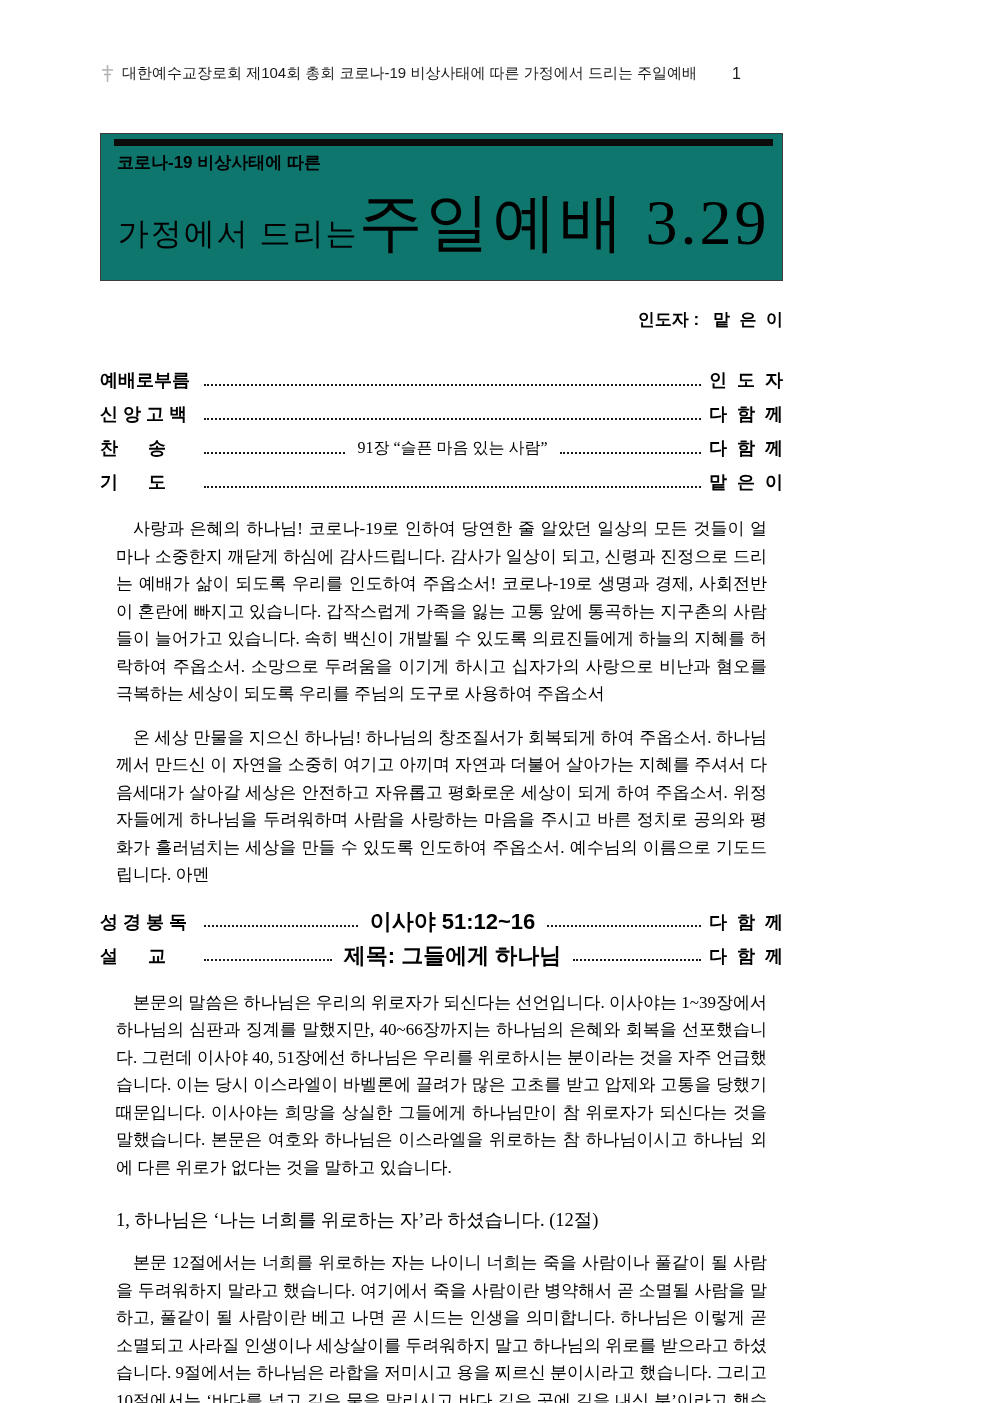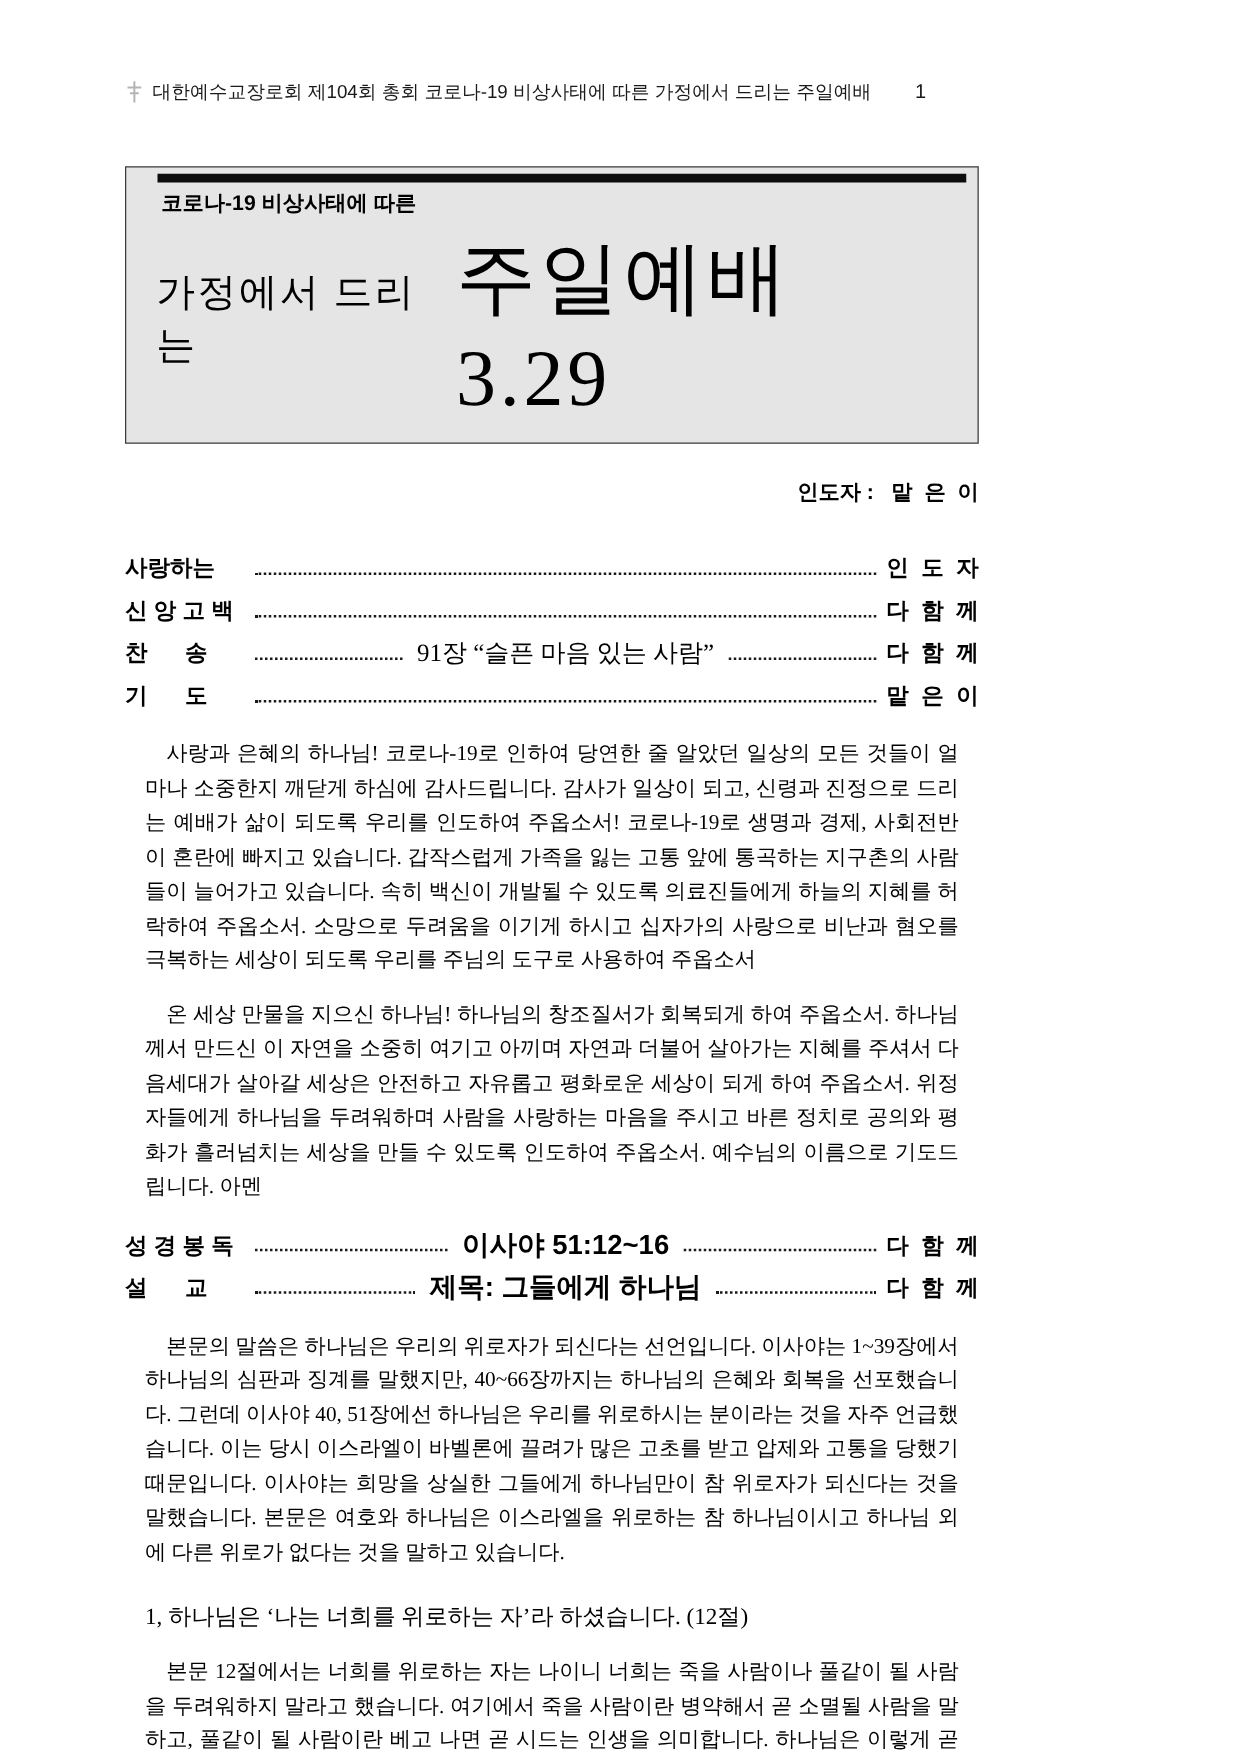--- a/index.html
+++ b/index.html
@@ -18,22 +18,22 @@
     font-family: "Liberation Sans", "DejaVu Sans", sans-serif;
     font-size: 15px; color: #1a1a1a;
     margin-bottom: 50px;
   }
   .runhead .cross { width: 15px; height: 19px; margin-right: 7px; flex: 0 0 auto; }
   .runhead .pageno { margin-left: auto; padding-right: 42px; font-size: 16px; }
 
   
   .title-box {
     border: 1px solid #3c3c3c;
-    background: #e5e5e5;
-    padding: 5px 8px 12px 24px;
+    background: #0f766e;
+    padding: 5px 8px 12px 12px;
   }
   .title-bar { height: 7px; background: #0c0c0c; margin: 0 1px 5px 1px; }
   .kicker {
     font-family: "Liberation Sans", "DejaVu Sans", sans-serif;
     font-weight: bold; font-size: 17px; line-height: 24px; color: #000;
     padding-left: 4px;
   }
   .title-line {
     display: flex; align-items: baseline; justify-content: center;
     margin-top: 4px; padding-bottom: 2px;
@@ -58,21 +58,21 @@
     font-weight: bold; font-size: 18px; white-space: pre;
     flex: 0 0 auto; min-width: 96px;
   }
   .row-role {
     font-family: "Liberation Sans", "DejaVu Sans", sans-serif;
     font-weight: bold; font-size: 18px; white-space: pre;
     flex: 0 0 auto; text-align: right;
   }
   .row-center {
     flex: 0 0 auto; padding: 0 4px; white-space: pre;
-    font-size: 20px;
+    font-size: 16px;
   }
   .row-center.strong {
     font-family: "Liberation Sans", "DejaVu Sans", sans-serif;
     font-weight: bold; font-size: 22px;
   }
   .dotlead {
     flex: 1 1 auto; height: 9px; align-self: center;
     border-bottom: 2px dotted #1a1a1a; margin: 0 8px;
   }
 
@@ -116,21 +116,21 @@
       <span class="title-main">주일예배 3.29</span>
     </div>
   </div>
 
   <div class="leader-line">
     <span>인도자 :</span><span class="who">맡  은  이</span>
   </div>
 
   <div class="order-block">
     <div class="row">
-      <span class="row-label">사랑하는</span>
+      <span class="row-label">예배로부름</span>
       <span class="dotlead"></span>
       <span class="row-role">인  도  자</span>
     </div>
     <div class="row">
       <span class="row-label">신 앙 고 백</span>
       <span class="dotlead"></span>
       <span class="row-role">다  함  께</span>
     </div>
     <div class="row">
       <span class="row-label">찬      송</span>

